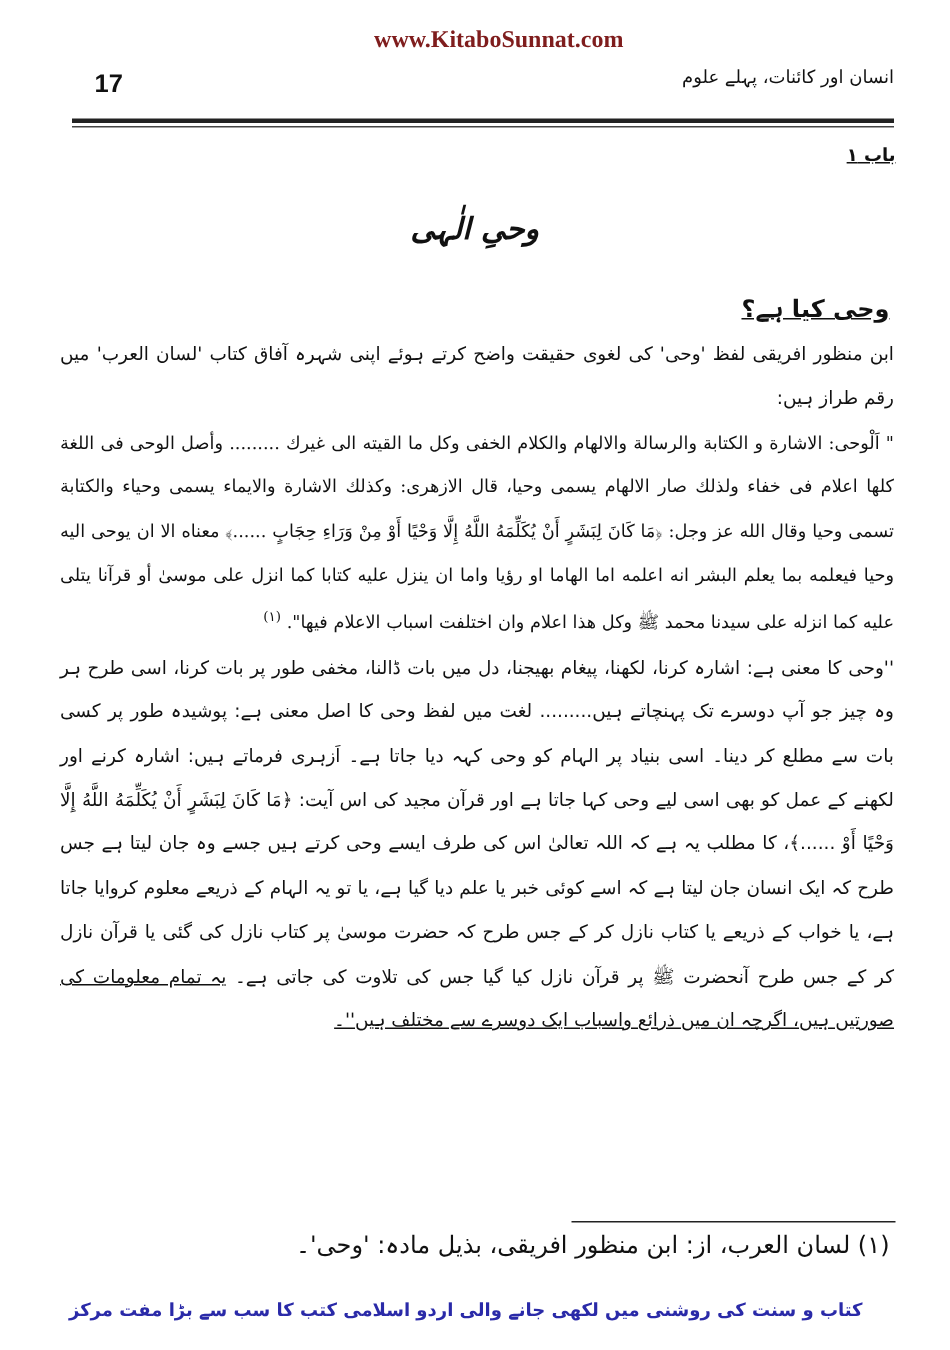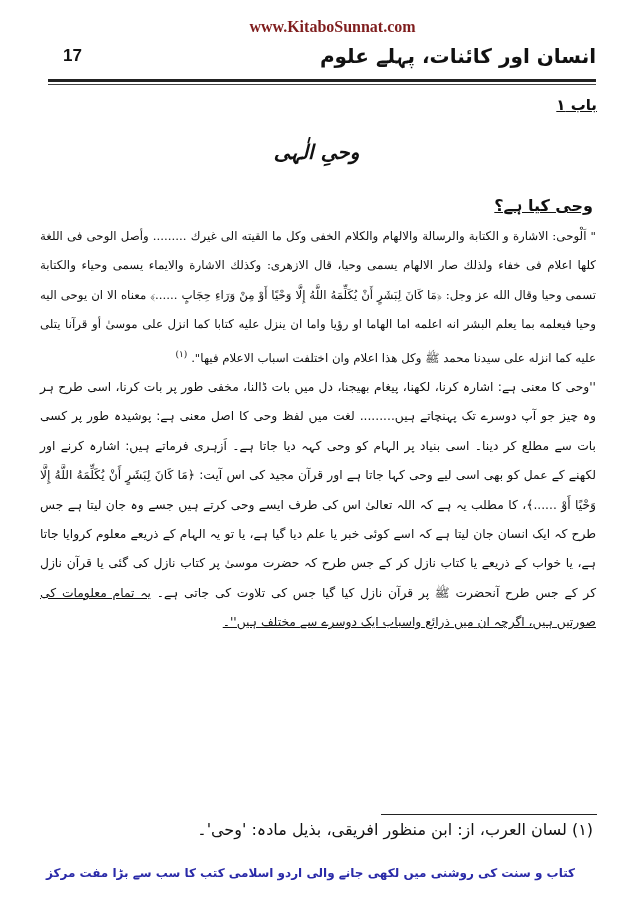--- a/index.html
+++ b/index.html
@@ -3,27 +3,27 @@
 <meta charset="utf-8">
 <style>
   html, body { margin: 0; padding: 0; background: #ffffff; }
   body { width: 633px; height: 900px; position: relative; overflow: hidden;
          font-family: "DejaVu Sans", sans-serif; color: #111; }
   .site-url { position: absolute; top: 18px; left: 0; width: 633px; text-align: center;
               font-family: "Liberation Serif", serif; font-size: 16px; color: #7f1d1d; font-weight: bold; padding-left: 16px; }
   .running-head { position: absolute; top: 42px; left: 48px; width: 548px; height: 28px; }
   .page-number { position: absolute; left: 0; top: 4px; font-family: "Liberation Sans", sans-serif;
                  font-weight: bold; font-size: 17px; margin-left: 15px; }
-  .book-title { position: absolute; right: 0; top: 2px; direction: rtl; font-weight: bold; font-size: 20px; }
+  .book-title { position: absolute; right: 0; top: 2px; direction: rtl; font-weight: normal; font-size: 12px; }
   .head-rule { position: absolute; top: 79px; left: 48px; width: 548px; height: 0;
                border-top: 3px solid #222; }
   .head-rule2 { position: absolute; top: 84px; left: 48px; width: 548px; height: 0;
                 border-top: 1px solid #444; }
   .chapter-no { position: absolute; top: 96px; right: 36px; direction: rtl; font-weight: bold;
-                font-size: 15px; text-decoration: underline; }
+                font-size: 12px; text-decoration: underline; }
   .chapter-title { position: absolute; top: 140px; left: 0; width: 633px; text-align: center;
                    direction: rtl; font-size: 20px; font-weight: bold; font-style: italic; }
   .section-heading { position: absolute; top: 196px; right: 40px; direction: rtl; font-size: 16px;
                      font-weight: bold; text-decoration: underline; text-align: center; }
   .body { position: absolute; top: 222px; left: 40px; width: 556px; direction: rtl; text-align: justify;
           font-size: 12.3px; line-height: 29.4px; }
   .body p { margin: 0; }
   .body .quote { font-family: "DejaVu Serif", serif; font-size: 11.8px; }
   .body .under { text-decoration: underline; }
   .foot-rule { position: absolute; top: 814px; right: 36px; width: 216px; border-top: 1.5px solid #222; }
@@ -42,20 +42,21 @@
   <span class="book-title">انسان اور کائنات، پہلے علوم</span>
 </div>
 <div class="head-rule"></div>
 <div class="head-rule2"></div>
 
 <div class="chapter-no">باب ۱</div>
 <div class="chapter-title">وحیِ الٰہی</div>
 <div class="section-heading">وحی کیا ہے؟</div>
 
 <div class="body">
+  <p>ابن منظور افریقی لفظ 'وحی' کی لغوی حقیقت واضح کرتے ہوئے اپنی شہرہ آفاق کتاب 'لسان العرب' میں رقم طراز ہیں:</p>
   <p class="quote">
     <span>" اَلْوحی: الاشارة و الکتابة والرسالة والالهام والکلام الخفی وکل ما القیته الی غیرك ......... وأصل الوحی فی اللغة کلها اعلام فی خفاء ولذلك صار الالهام یسمی وحیا، قال الازهری: وکذلك الاشارة والایماء یسمی وحیاء والکتابة تسمی وحیا وقال الله عز وجل: ﴿مَا كَانَ لِبَشَرٍ أَنْ يُكَلِّمَهُ اللَّهُ إِلَّا وَحْيًا أَوْ مِنْ وَرَاءِ حِجَابٍ ......﴾ معناه الا ان یوحی الیه وحیا فیعلمه بما یعلم البشر انه اعلمه اما الهاما او رؤیا واما ان ینزل علیه کتابا کما انزل علی موسیٰ أو قرآنا یتلی علیه کما انزله علی سیدنا محمد ﷺ وکل هذا اعلام وان اختلفت اسباب الاعلام فیها".</span>
     <sup>(۱)</sup>
   </p>
   <p>
     <span>''وحی کا معنی ہے: اشارہ کرنا، لکھنا، پیغام بھیجنا، دل میں بات ڈالنا، مخفی طور پر بات کرنا، اسی طرح ہر وہ چیز جو آپ دوسرے تک پہنچاتے ہیں......... لغت میں لفظ وحی کا اصل معنی ہے: پوشیدہ طور پر کسی بات سے مطلع کر دینا۔ اسی بنیاد پر الہام کو وحی کہہ دیا جاتا ہے۔ اَزہری فرماتے ہیں: اشارہ کرنے اور لکھنے کے عمل کو بھی اسی لیے وحی کہا جاتا ہے اور قرآن مجید کی اس آیت: ﴿مَا كَانَ لِبَشَرٍ أَنْ يُكَلِّمَهُ اللَّهُ إِلَّا وَحْيًا أَوْ ......﴾، کا مطلب یہ ہے کہ اللہ تعالیٰ اس کی طرف ایسے وحی کرتے ہیں جسے وہ جان لیتا ہے جس طرح کہ ایک انسان جان لیتا ہے کہ اسے کوئی خبر یا علم دیا گیا ہے، یا تو یہ الہام کے ذریعے معلوم کروایا جاتا ہے، یا خواب کے ذریعے یا کتاب نازل کر کے جس طرح کہ حضرت موسیٰ پر کتاب نازل کی گئی یا قرآن نازل کر کے جس طرح آنحضرت ﷺ پر قرآن نازل کیا گیا جس کی تلاوت کی جاتی ہے۔</span>
     <span class="under">یہ تمام معلومات کی صورتیں ہیں، اگرچہ ان میں ذرائع واسباب ایک دوسرے سے مختلف ہیں''۔</span>
   </p>
 </div>
 

